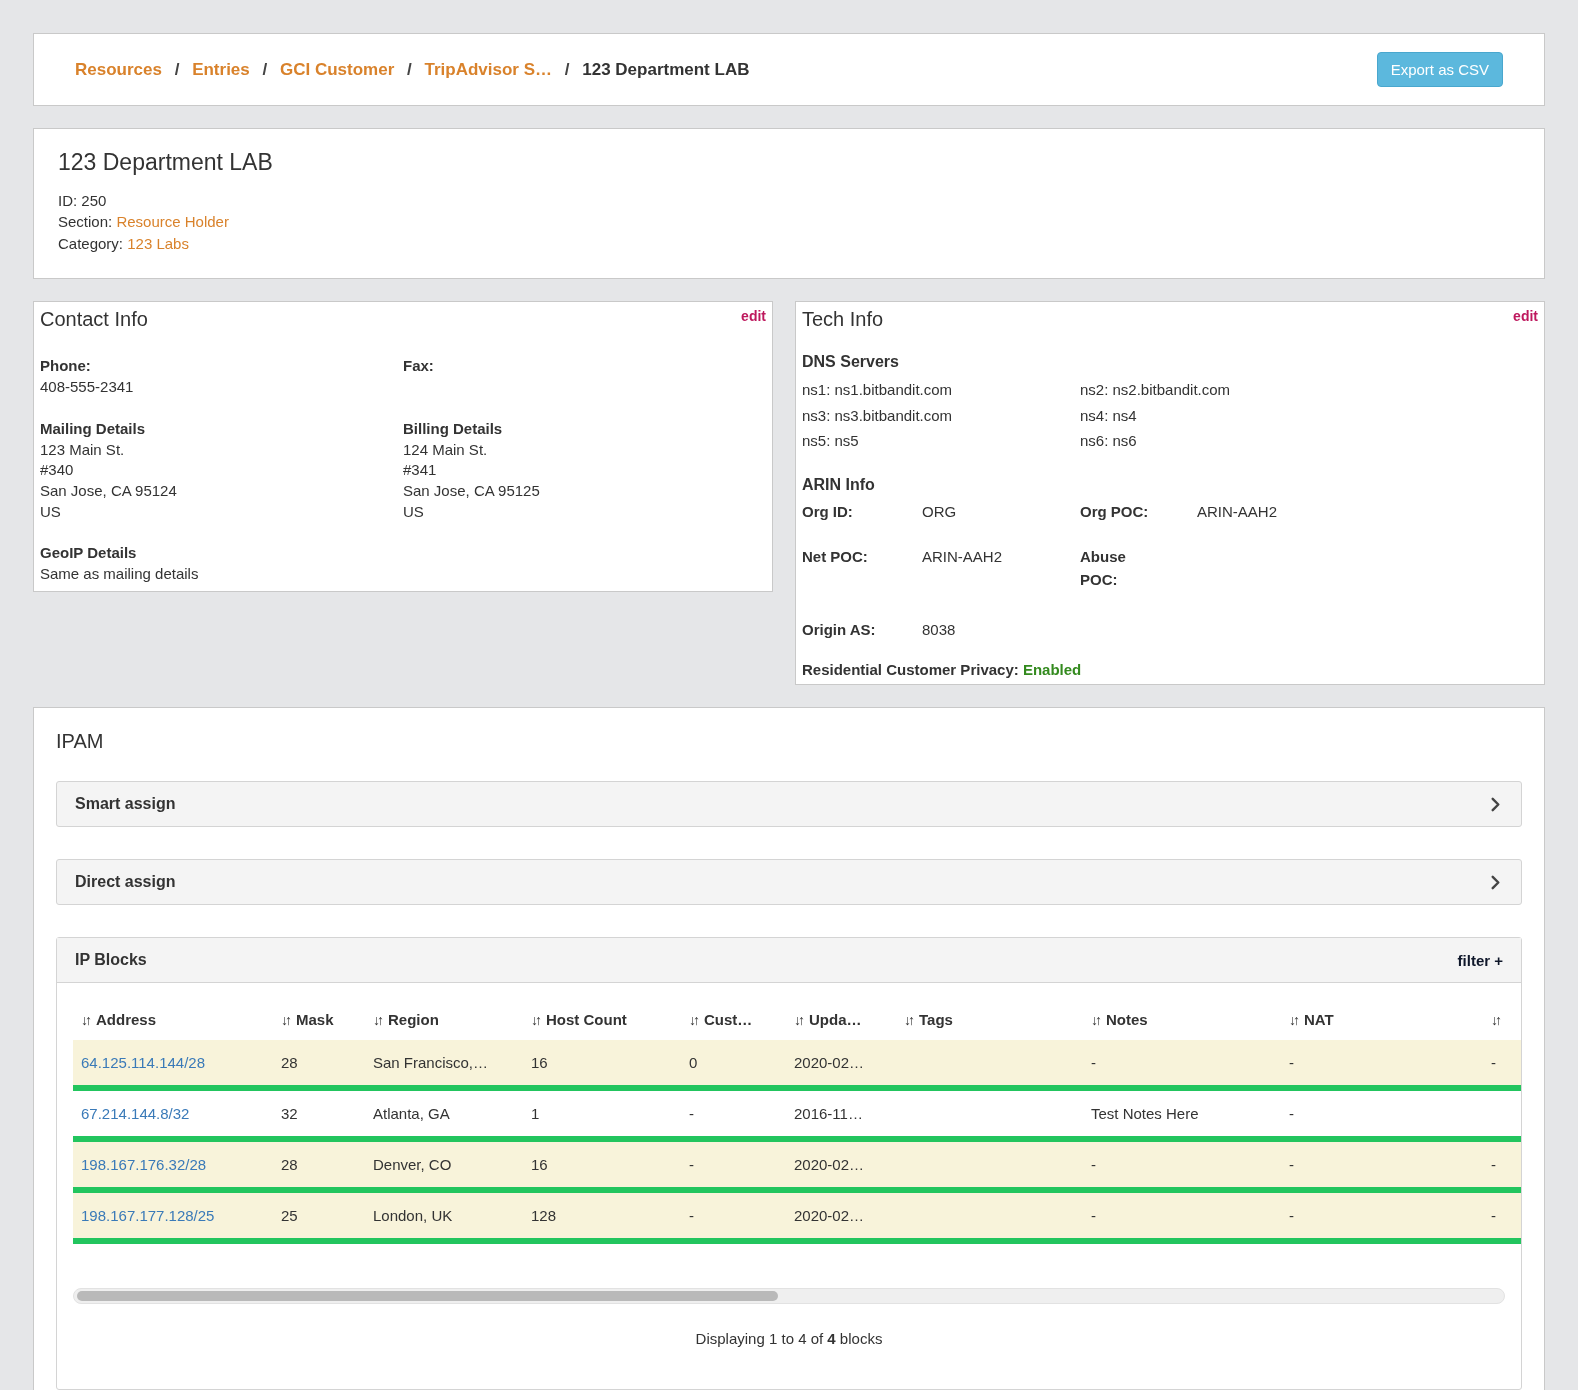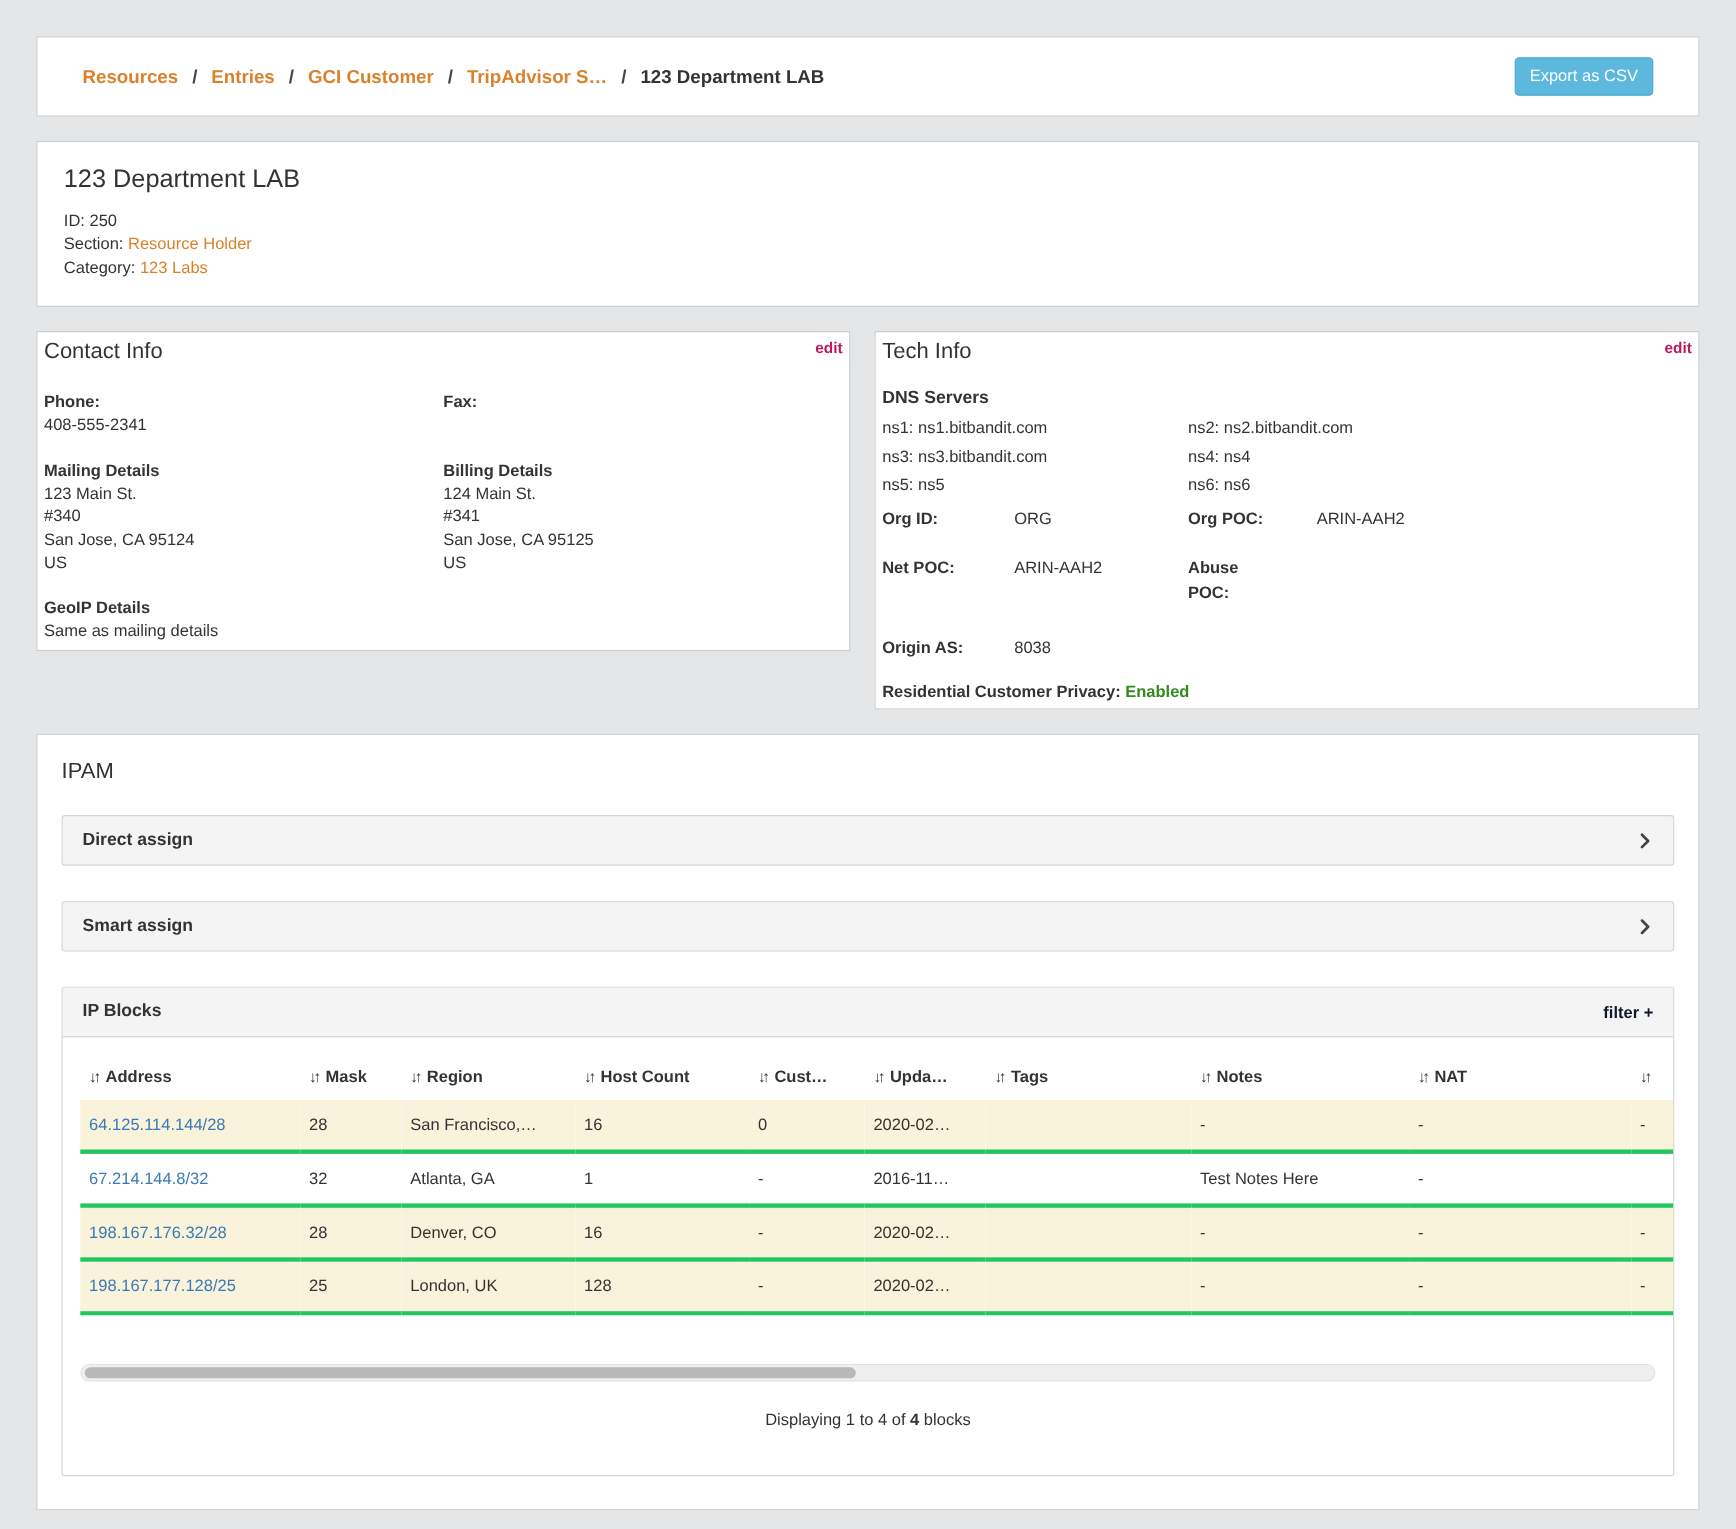--- a/index.html
+++ b/index.html
@@ -127,21 +127,21 @@
     cursor: pointer;
   }
   table.ipgrid td {
     font-size: 15px;
     padding: 14px 8px;
     white-space: nowrap;
     overflow: hidden;
   }
   .sort-icon { letter-spacing: -3px; margin-right: 7px; font-size: 14px; }
   tr.row-hl td { background: #f8f3da; }
-  tr.ipgrid-row td { border-bottom: 4px solid #22c55e; }
+  tr.ipgrid-row td { border-bottom: 6px solid #22c55e; }
   td a.addr-link { color: #3a7ab8; text-decoration: none; cursor: pointer; }
 
   .hscroll {
     height: 16px;
     background: #efefef;
     border: 1px solid #e2e2e2;
     border-radius: 8px;
     margin: 44px 16px 0;
     position: relative;
     cursor: pointer;
@@ -244,20 +244,21 @@
       <div class="tech-section-title">DNS Servers</div>
       <div class="dns-grid">
         <div>ns1: ns1.bitbandit.com</div>
         <div>ns2: ns2.bitbandit.com</div>
         <div>ns3: ns3.bitbandit.com</div>
         <div>ns4: ns4</div>
         <div>ns5: ns5</div>
         <div>ns6: ns6</div>
       </div>
 
+      <div class="tech-section-title">ARIN Info</div>
       <div class="arin-grid">
         <div class="arin-label">Org ID:</div>
         <div>ORG</div>
         <div class="arin-label">Org POC:</div>
         <div>ARIN-AAH2</div>
 
         <div class="arin-label">Net POC:</div>
         <div>ARIN-AAH2</div>
         <div class="arin-label"><span class="wrap-label">Abuse POC:</span></div>
         <div></div>
@@ -272,30 +273,30 @@
         <span class="lbl">Residential Customer Privacy:</span>
         <span class="privacy-enabled">Enabled</span>
       </div>
     </div>
   </div>
 
   <div class="panel ipam-panel">
     <div class="ipam-title">IPAM</div>
 
     <div class="assign-bar">
-      <span>Direct assign</span>
+      <span>Smart assign</span>
       <span class="chevron">
         <svg viewBox="0 0 16 16" width="15" height="15">
             <path d="M5 2 L11 8 L5 14" fill="none" stroke="#444" stroke-width="2.6" stroke-linecap="round" stroke-linejoin="round"></path>
           </svg>
       </span>
     </div>
 
     <div class="assign-bar">
-      <span>Smart assign</span>
+      <span>Direct assign</span>
       <span class="chevron">
         <svg viewBox="0 0 16 16" width="15" height="15">
             <path d="M5 2 L11 8 L5 14" fill="none" stroke="#444" stroke-width="2.6" stroke-linecap="round" stroke-linejoin="round"></path>
           </svg>
       </span>
     </div>
 
     <div class="ipblocks-box">
       <div class="ipblocks-head">
         <span class="ipblocks-title">IP Blocks</span>

